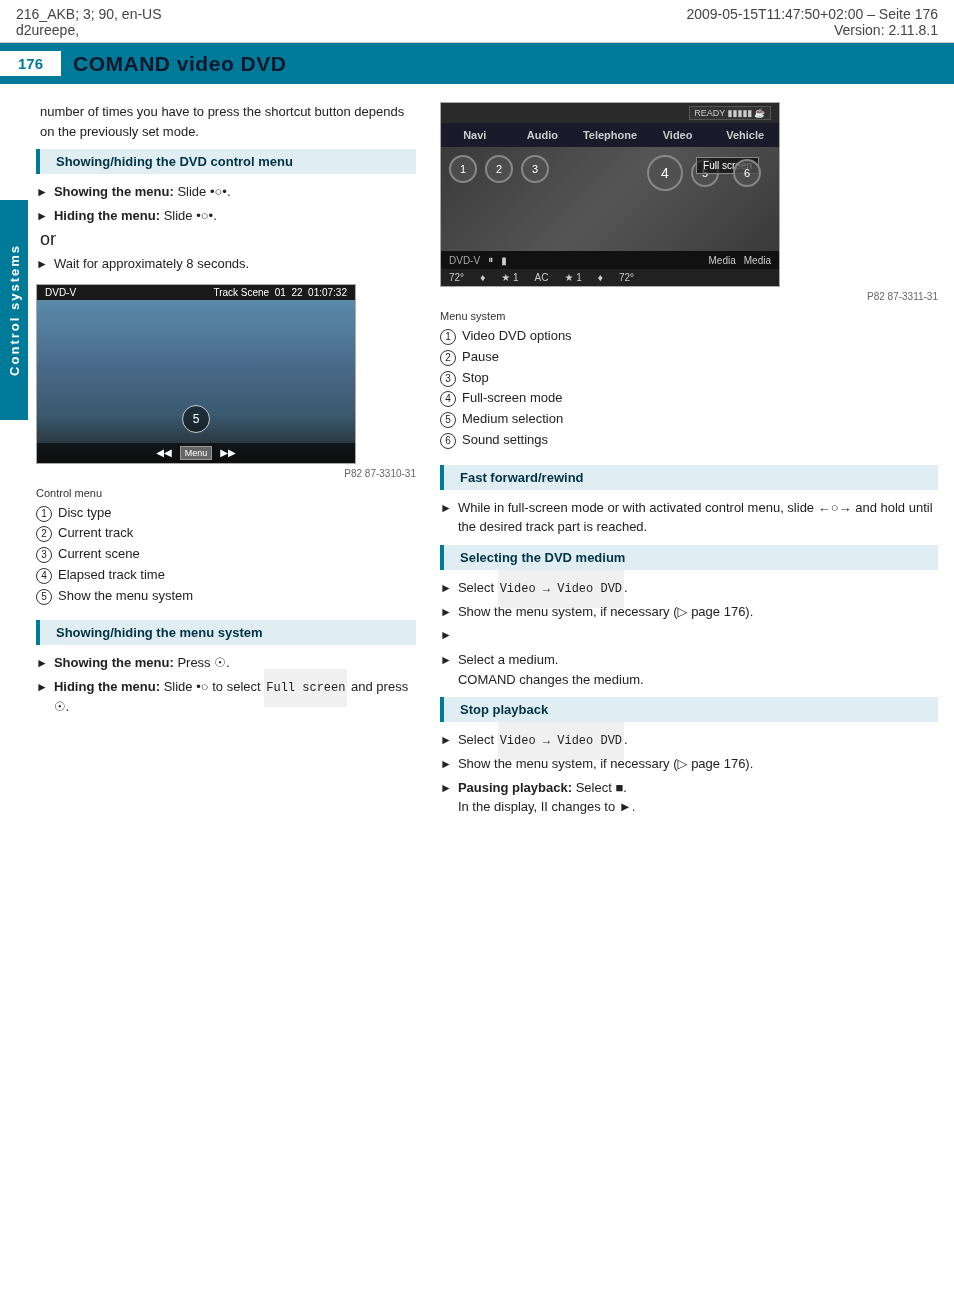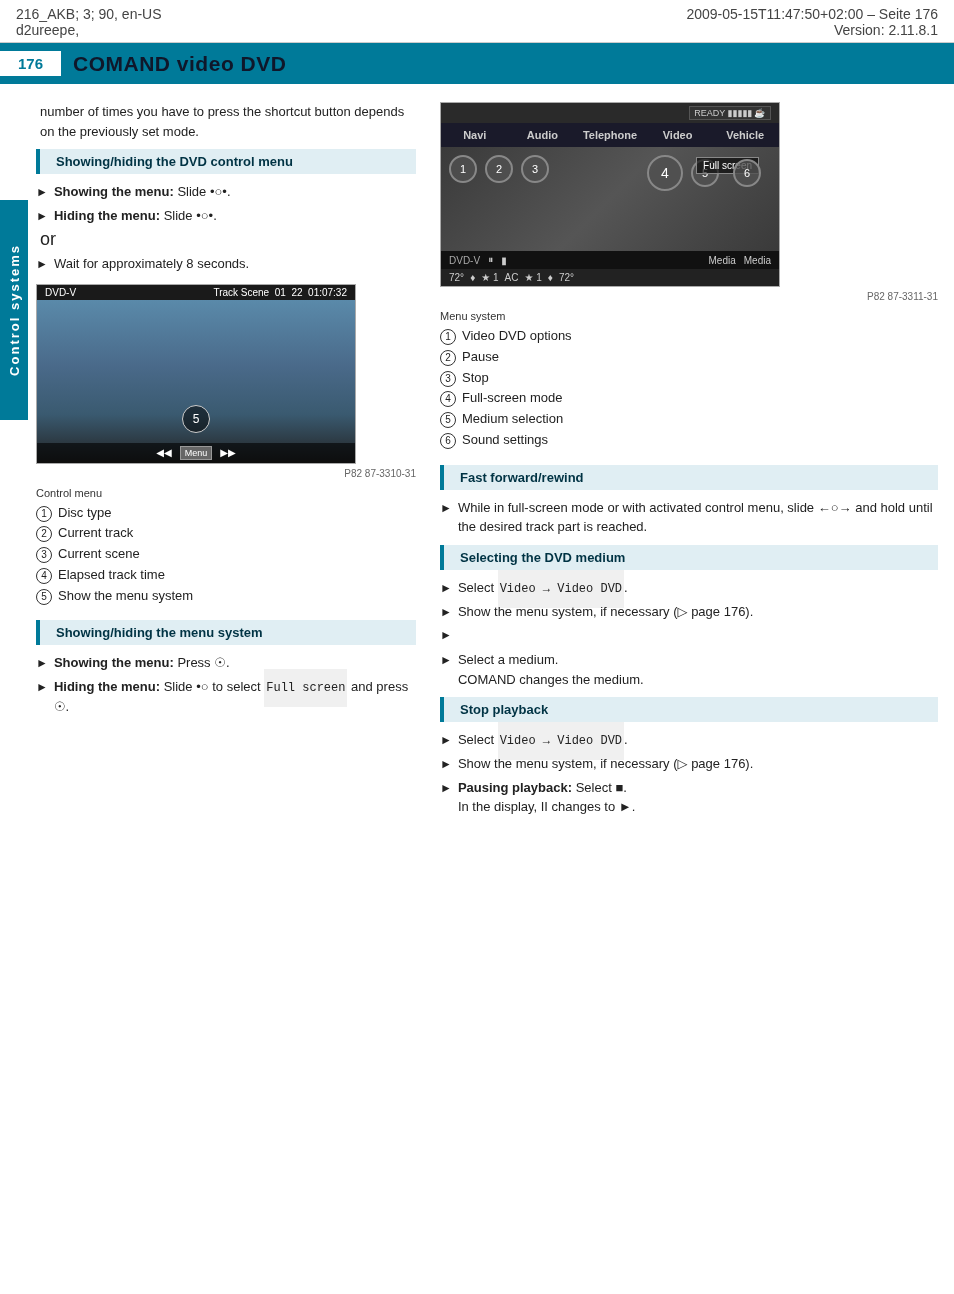--- a/index.html
+++ b/index.html
@@ -302,21 +302,21 @@
       padding: 3px 8px;
       gap: 8px;
     }
     .dvd-v-label {
       color: #aaa;
       font-size: 10px;
     }
     .bottom-controls {
       display: flex;
       align-items: center;
-      gap: 6px;
+      gap: 16px;
       background: #222;
       color: #ccc;
       font-size: 10px;
       padding: 3px 8px;
     }
 
     
     .numbered-list {
       list-style: none;
       margin: 4px 0 14px 0;

